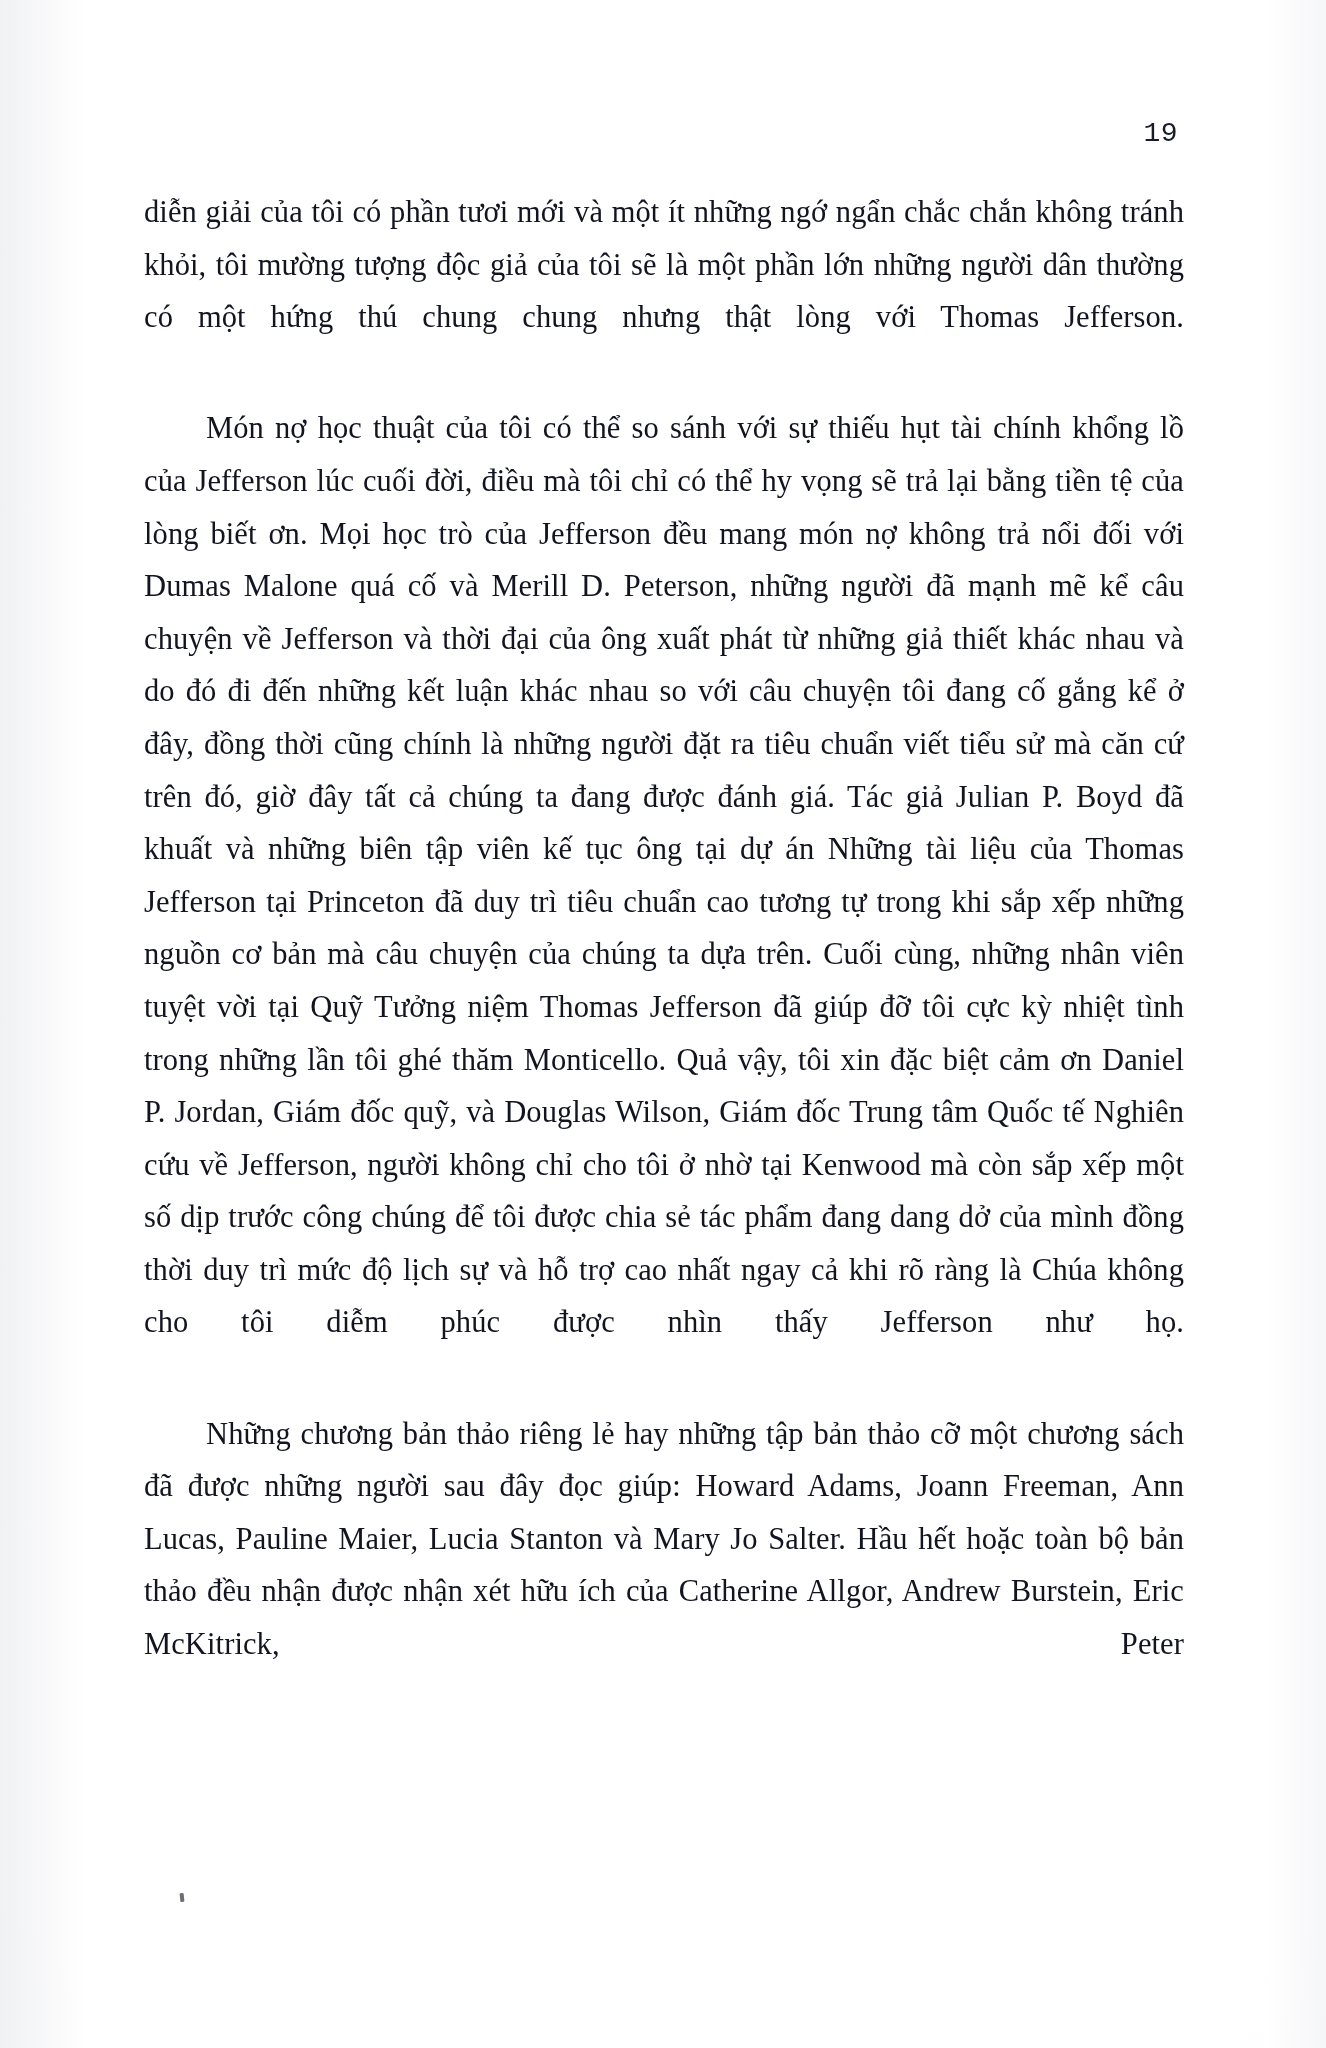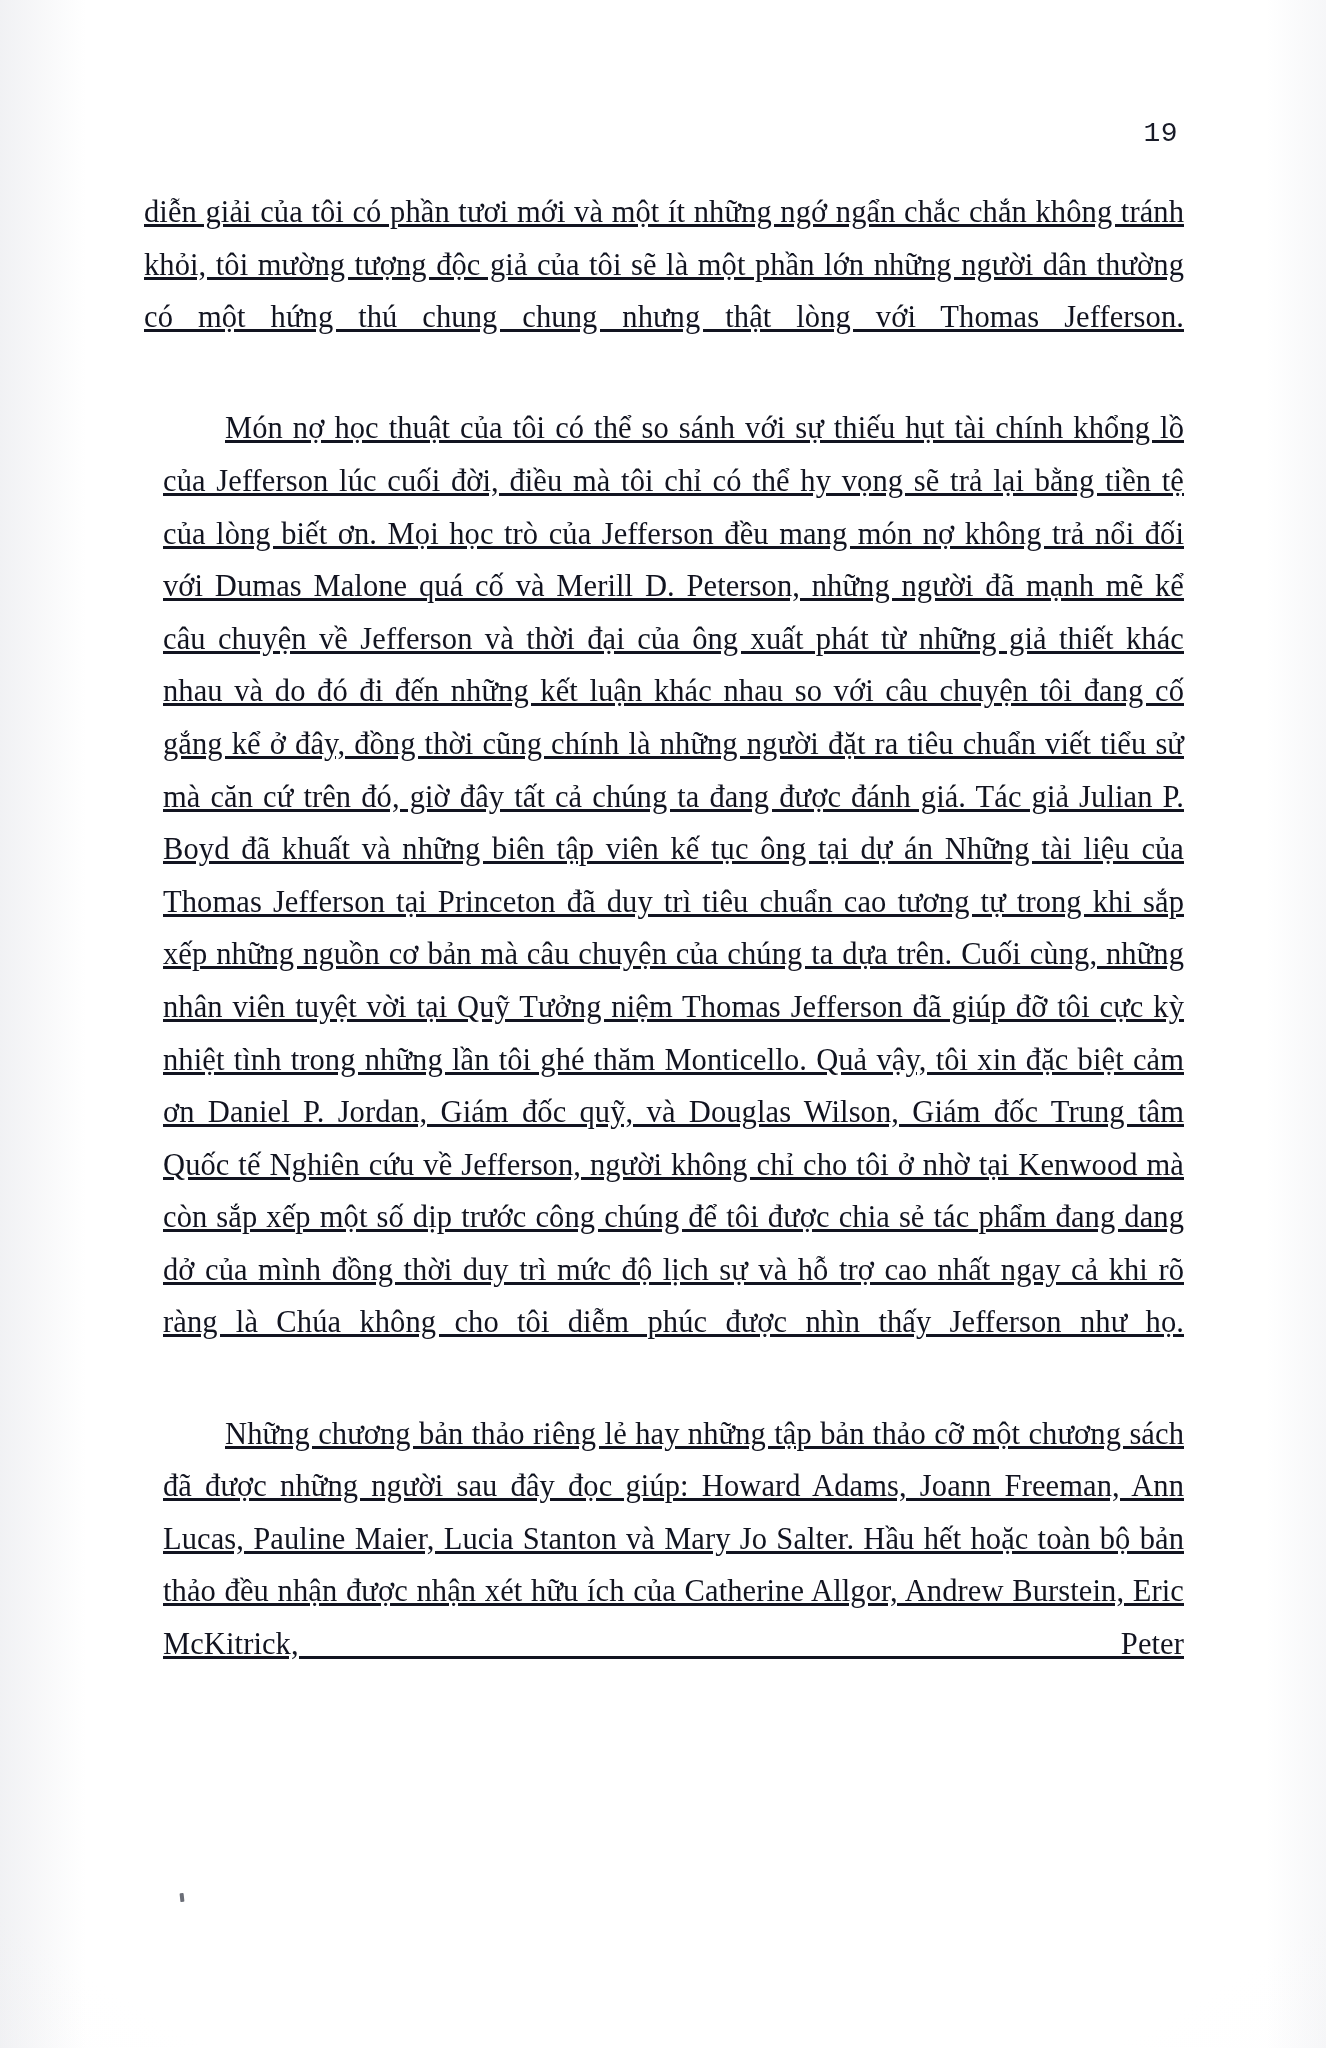--- a/index.html
+++ b/index.html
@@ -60,28 +60,26 @@
   .para {
     margin: 0;
     font-size: 30.5px;
     line-height: 52.6px;
     text-align: justify;
     text-justify: inter-word;
     color: #12142090;
     color: #121420;
     letter-spacing: 0.1px;
     word-spacing: 0.5px;
-    text-decoration: underline;
   }
   .para + .para {
     margin-top: 6px;
   }
   .para.indent {
     text-indent: 62px;
-    margin-left: 19px;
   }
   
   .para:after {
     content: "";
     display: inline-block;
     width: 100%;
   }
 
   .ink-speck {
     position: absolute;

